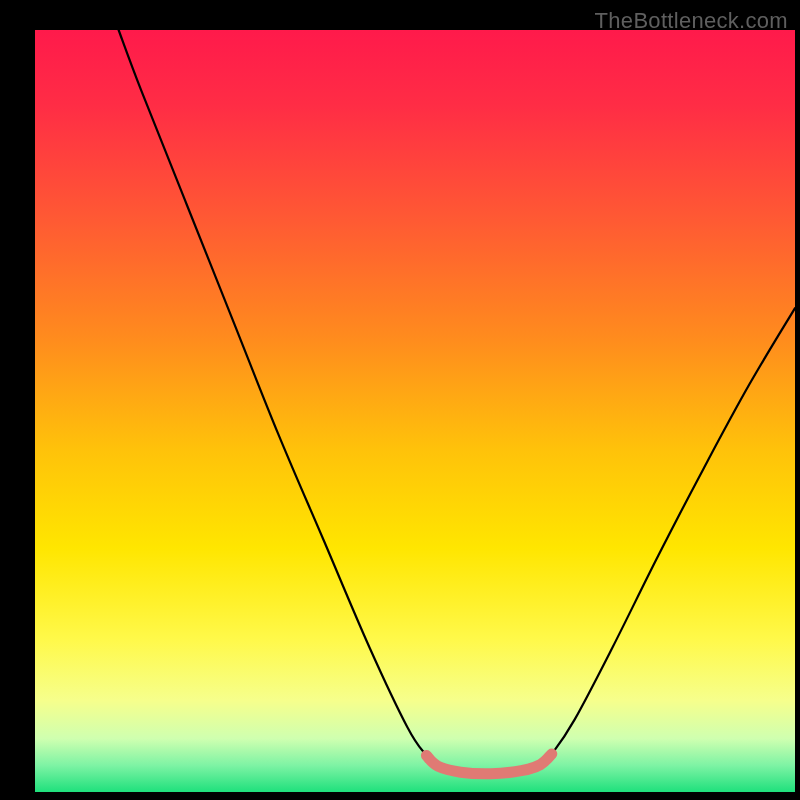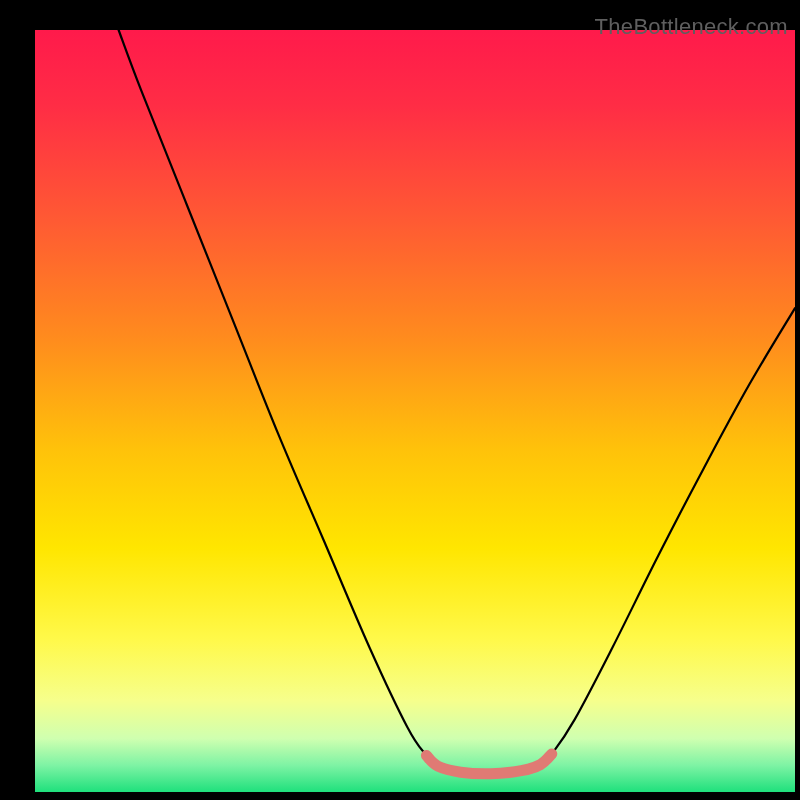--- a/index.html
+++ b/index.html
@@ -12,21 +12,21 @@
     font-family: Arial, Helvetica, sans-serif;
   }
   .frame {
     position: relative;
     width: 800px;
     height: 800px;
     background: #000;
   }
   .watermark {
     position: absolute;
-    top: 14px;
+    top: 8px;
     right: 12px;
     color: #5f5f5f;
     font-size: 22px;
     font-weight: 500;
     letter-spacing: 0.3px;
     z-index: 5;
   }
   svg {
     position: absolute;
     left: 0;

